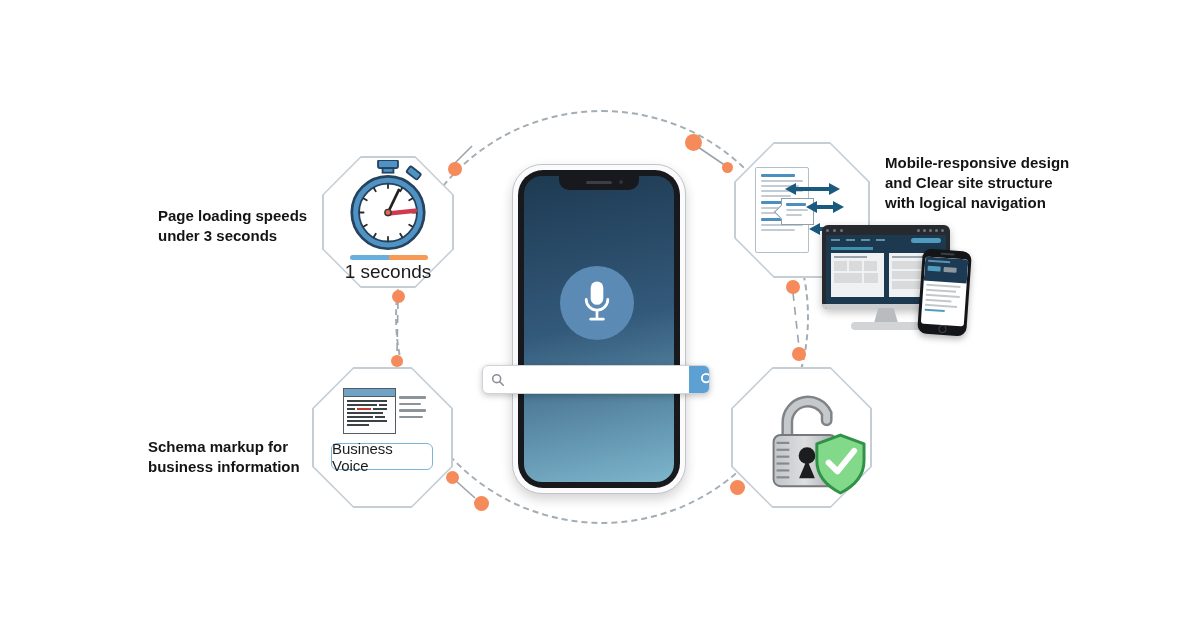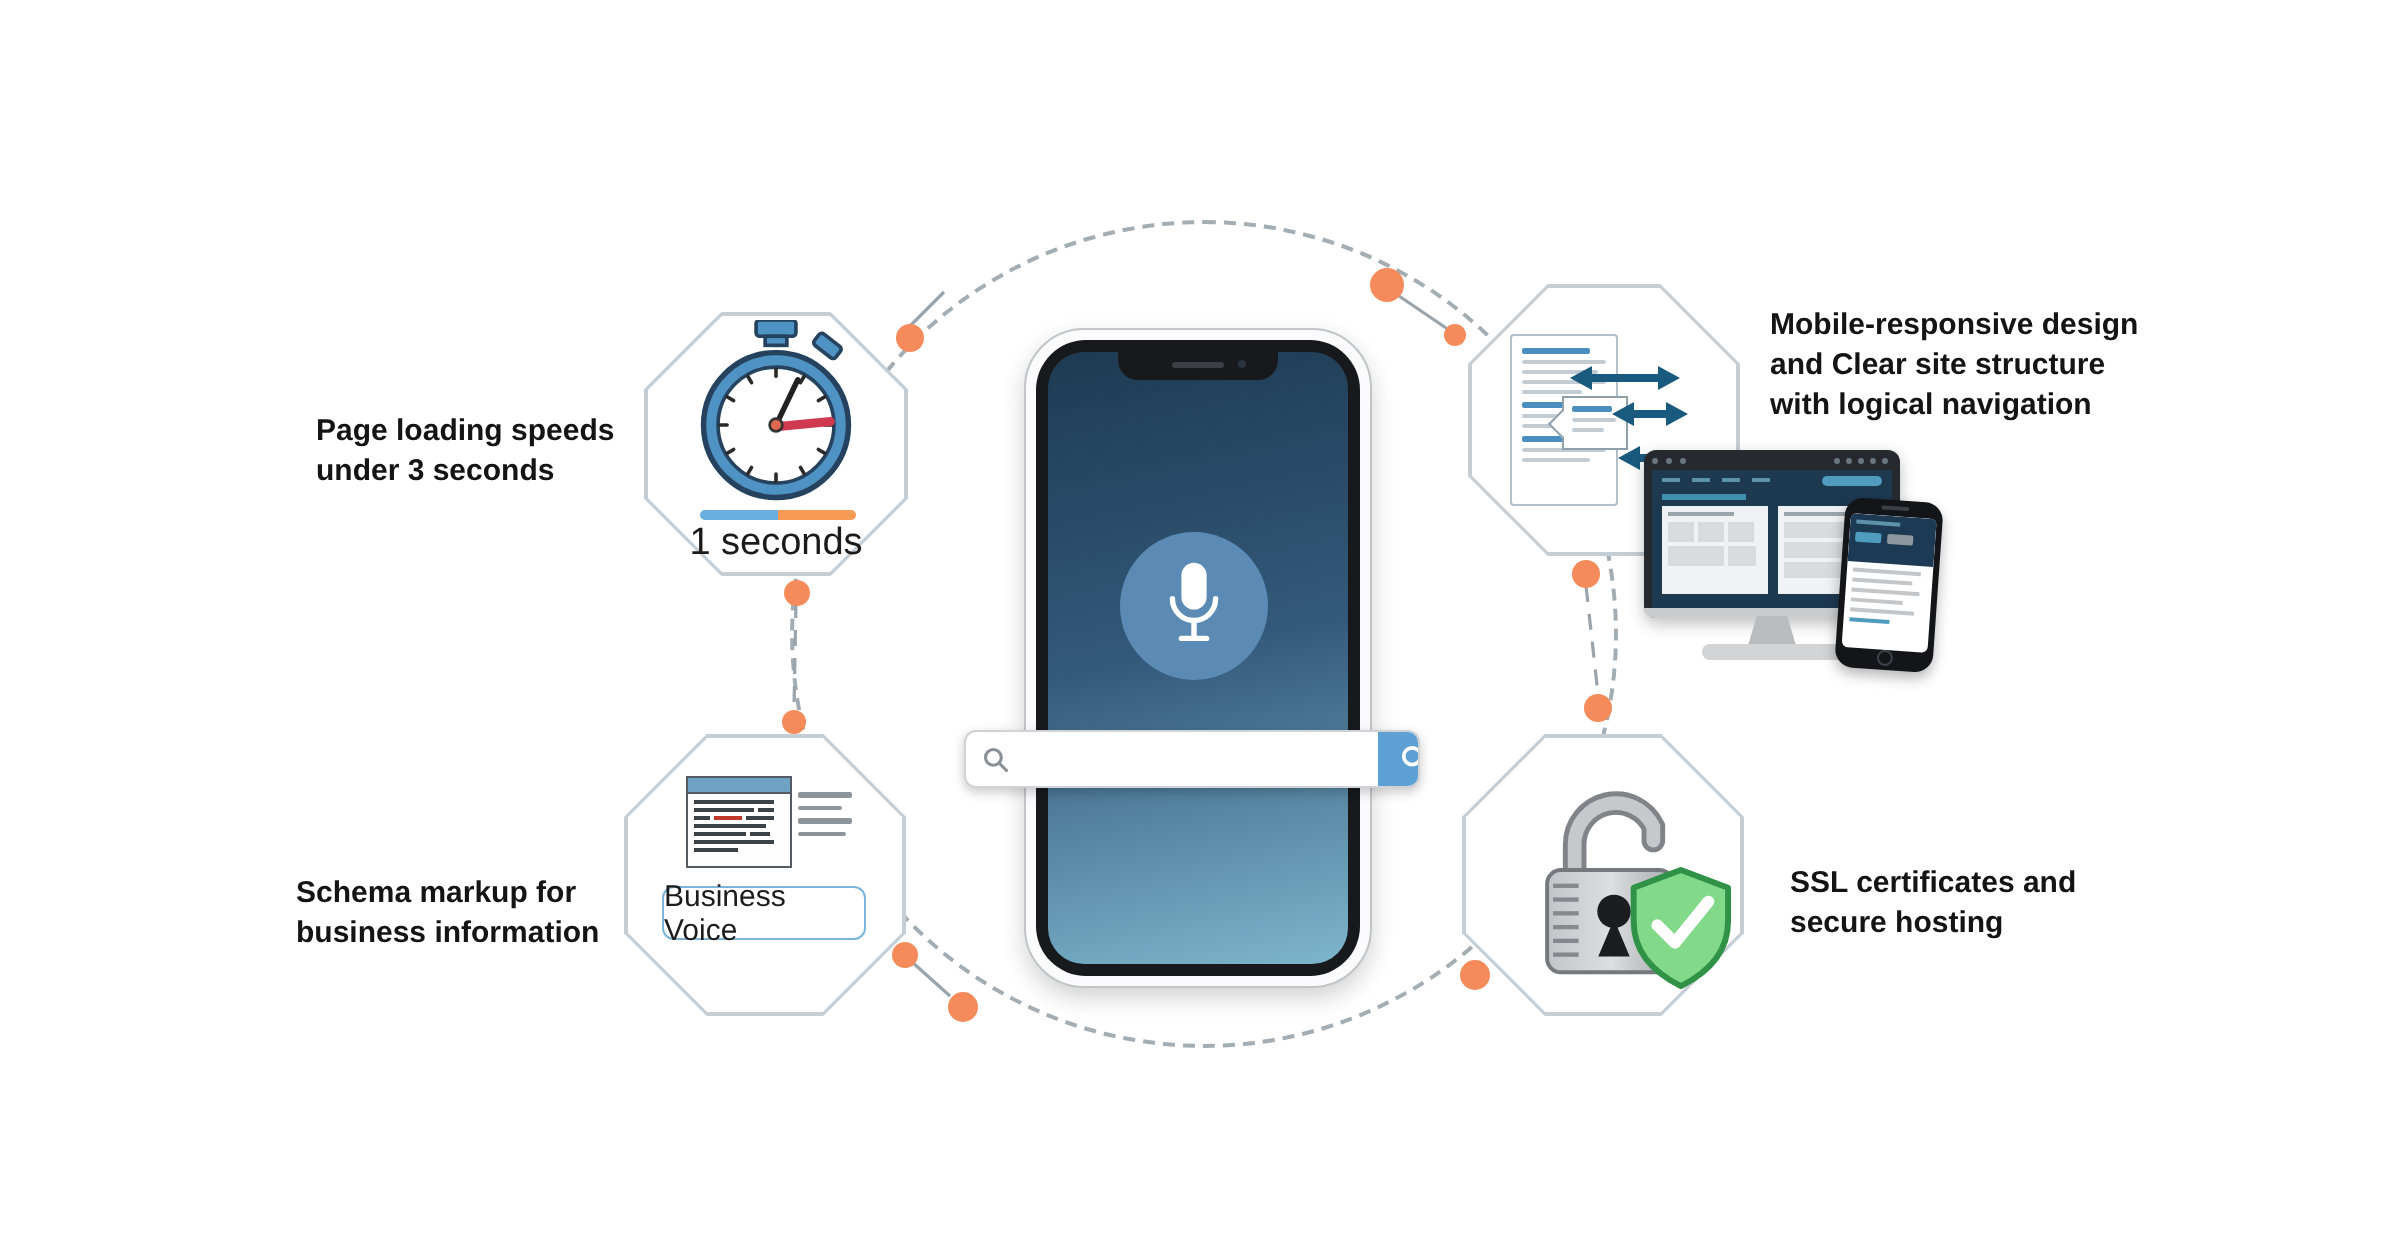--- a/index.html
+++ b/index.html
@@ -196,22 +196,20 @@
     </div>
   <div class="sw-caption">1 seconds</div>
 
   <div class="req-label" style="left:158px;top:206px;">Page loading speeds
 under 3 seconds</div>
   <div class="req-label" style="left:885px;top:153px;">Mobile-responsive design
 and Clear site structure
 with logical navigation</div>
   <div class="req-label" style="left:148px;top:412px;margin-top:25px;">Schema markup for
 business information</div>
-  <div class="req-label" style="left:895px;top:432px;">SSL certificates and
-secure hosting</div>
 
   <div class="phone">
     <div class="bezel"></div>
     <div class="screen"></div>
     <div class="notch">
       <span class="speaker"></span>
       <span class="cam"></span>
     </div>
   </div>
   <div class="mic-circle">

